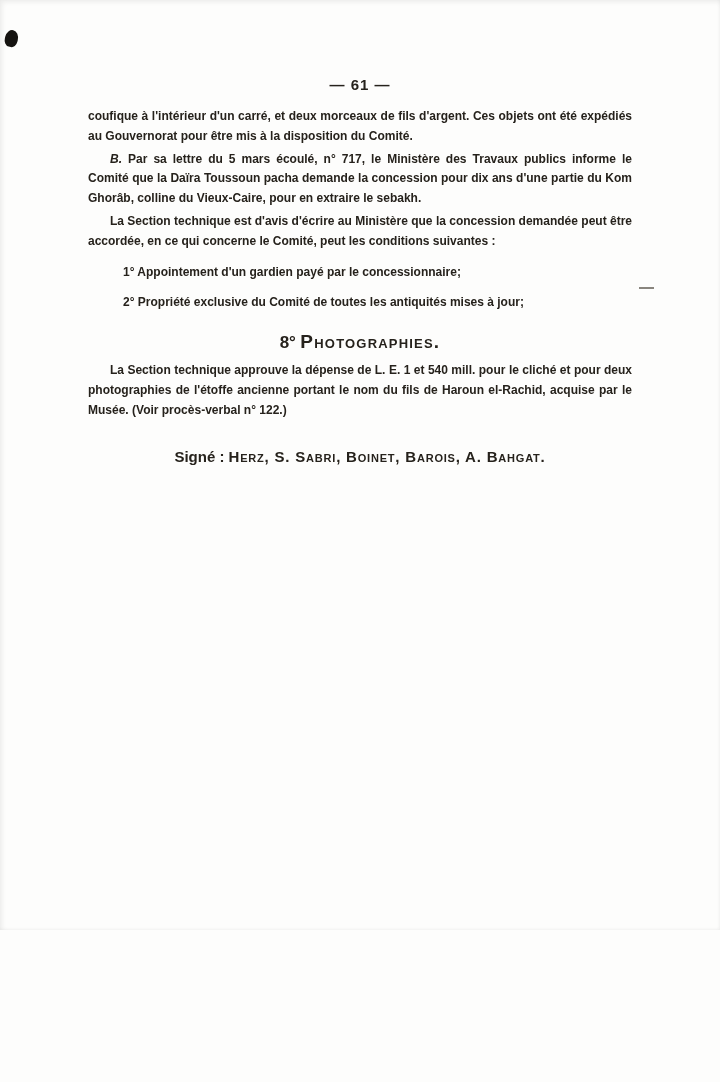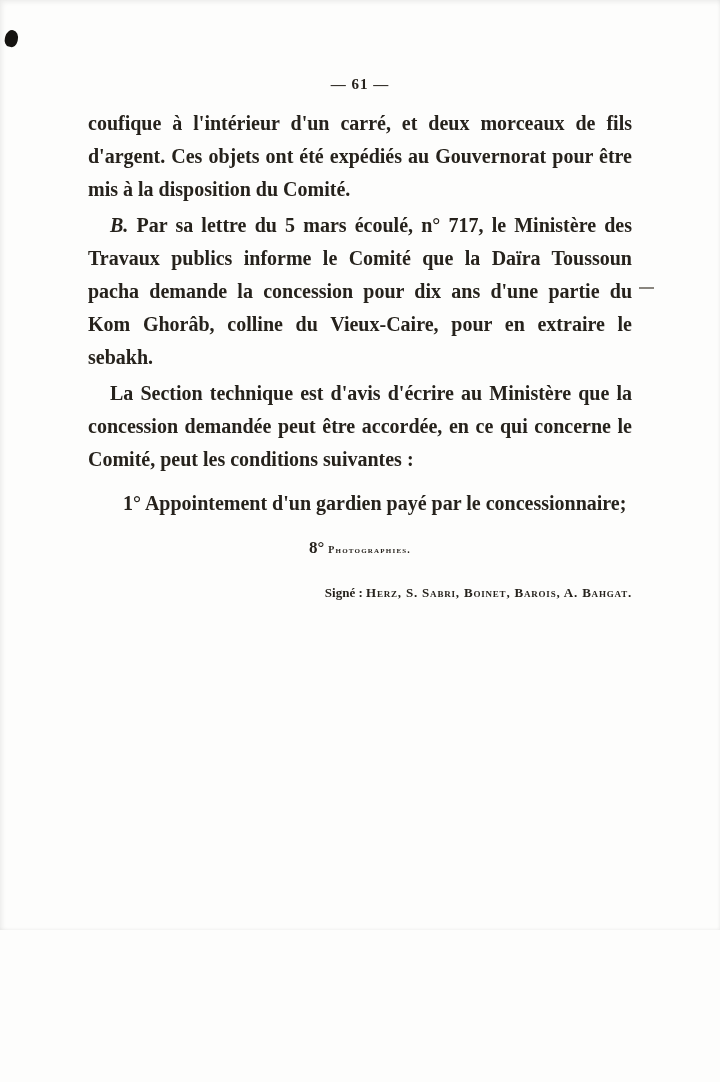--- a/index.html
+++ b/index.html
@@ -7,68 +7,68 @@
     padding: 0;
     background: #fdfdfc;
   }
   .sheet {
     position: relative;
     width: 720px;
     height: 930px;
     background: #fdfdfc;
     overflow: hidden;
     box-shadow: inset 2px 2px 5px rgba(0,0,0,0.07), inset -1px -1px 3px rgba(0,0,0,0.04);
-    font-family: Liberation Serif, serif;
+    font-family: Liberation Sans, sans-serif;
     color: #26221c;
   }
   .content {
     position: absolute;
     left: 88px;
     top: 0;
     width: 544px;
   }
   .folio {
     margin-top: 76px;
     margin-bottom: 14px;
     text-align: center;
     font-size: 15px;
     font-weight: 600;
     letter-spacing: 1px;
   }
   p {
     margin: 3px 0 0 0;
-    font-size: 20px;
+    font-size: 12px;
     line-height: 1.65;
     font-weight: 600;
     text-align: justify;
   }
   p.indent { text-indent: 22px; }
   p.no-indent { text-indent: 0; }
   p.list-item {
     margin-top: 11px;
     text-indent: 22px;
     margin-left: 13px;
   }
   .it { font-style: italic; }
   .sc { font-variant: small-caps; letter-spacing: 0.6px; }
   .heading {
     margin: 18px 0 8px 0;
     text-align: center;
     font-weight: 600;
   }
   .heading .num { font-size: 17px; }
   .heading .sc-title {
-    font-size: 10px;
+    font-size: 19px;
     font-variant: small-caps;
     letter-spacing: 1.2px;
   }
   .signature {
     margin-top: 24px;
-    text-align: right;
-    font-size: 13px;
+    text-align: center;
+    font-size: 15px;
     text-indent: 0;
   }
   .signature .sc { letter-spacing: 0.8px; }
   
   .ink-blob {
     position: absolute;
     left: 5px;
     top: 30px;
     width: 13px;
     height: 17px;
@@ -99,21 +99,23 @@
     <div class="folio">— 61 —</div>
 
     <p class="no-indent">coufique à l'intérieur d'un carré, et deux morceaux de fils d'argent. Ces objets ont été expédiés au Gouvernorat pour être mis à la disposition du Comité.</p>
 
     <p class="indent"><span class="it">B.</span><span> Par sa lettre du 5 mars écoulé, n° 717, le Ministère des Travaux publics informe le Comité que la Daïra Toussoun pacha demande la concession pour dix ans d'une partie du Kom Ghorâb, colline du Vieux-Caire, pour en extraire le sebakh.</span></p>
 
     <p class="indent">La Section technique est d'avis d'écrire au Ministère que la concession demandée peut être accordée, en ce qui concerne le Comité, peut les conditions suivantes :</p>
 
     <p class="list-item">1° Appointement d'un gardien payé par le concessionnaire;</p>
 
+    <p class="list-item">2° Propriété exclusive du Comité de toutes les antiquités mises à jour;</p>
 
 
     <div class="heading"><span class="num">8°</span> <span class="sc-title">Photographies.</span></div>
 
+    <p class="indent">La Section technique approuve la dépense de L. E. 1 et 540 mill. pour le cliché et pour deux photographies de l'étoffe ancienne portant le nom du fils de Haroun el-Rachid, acquise par le Musée. (Voir procès-verbal n° 122.)</p>
 
     <p class="signature"><span>Signé : </span><span class="sc">Herz, S. Sabri, Boinet, Barois, A. Bahgat.</span></p>
 
   </div>
 </div>
 
 </body></html>

